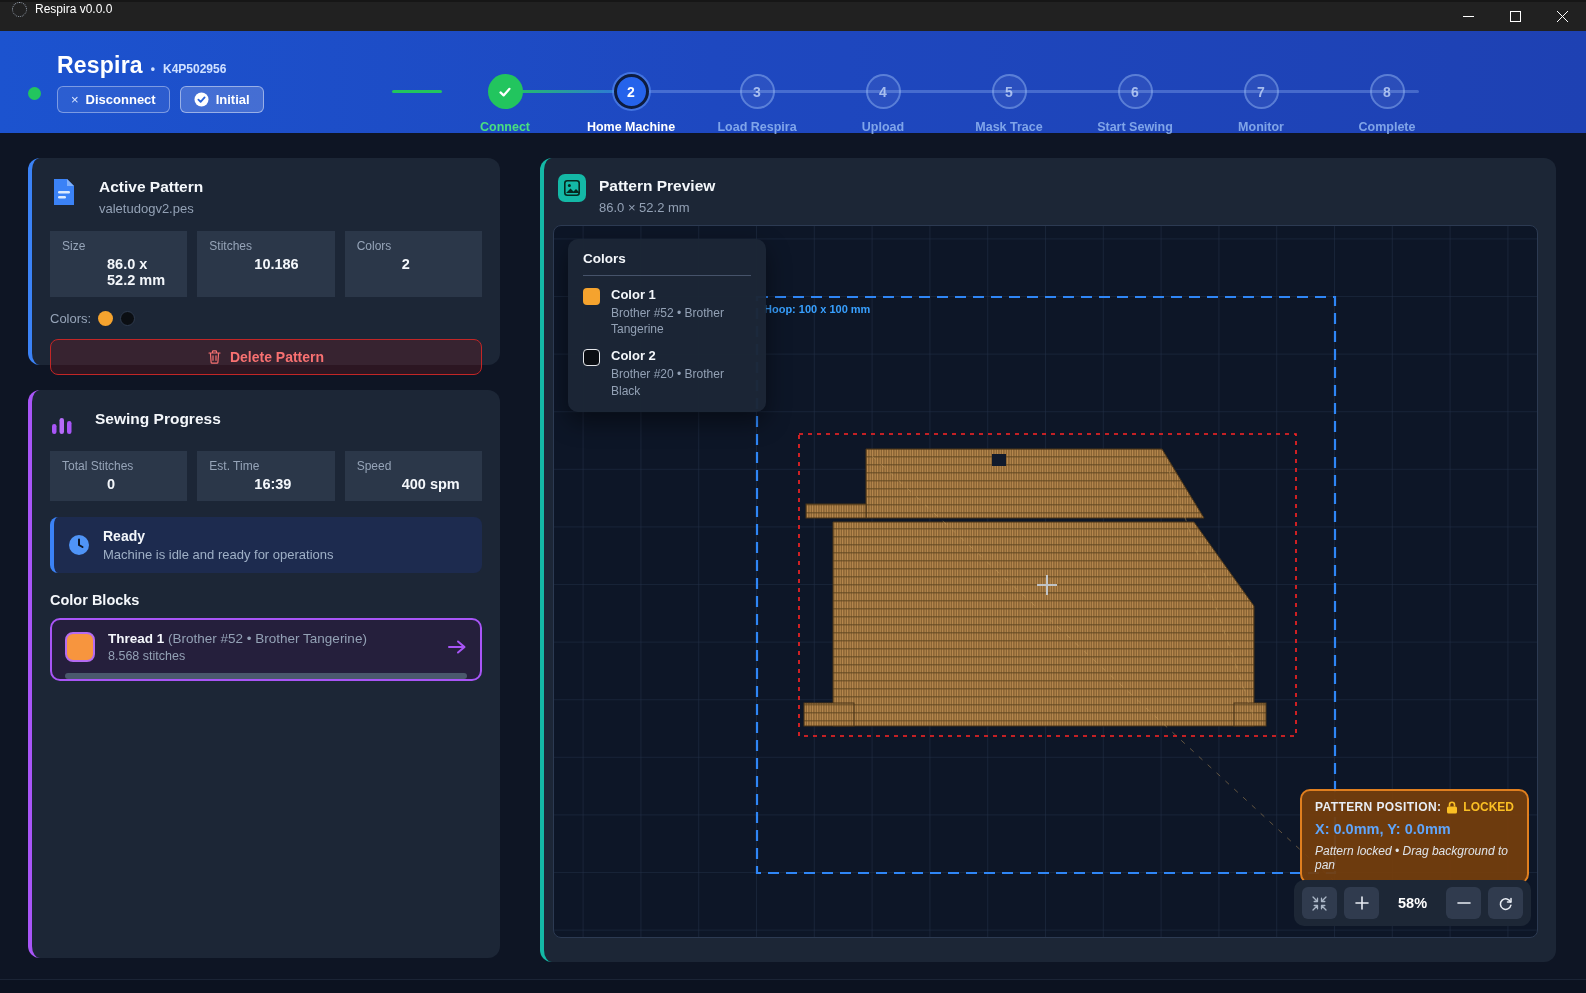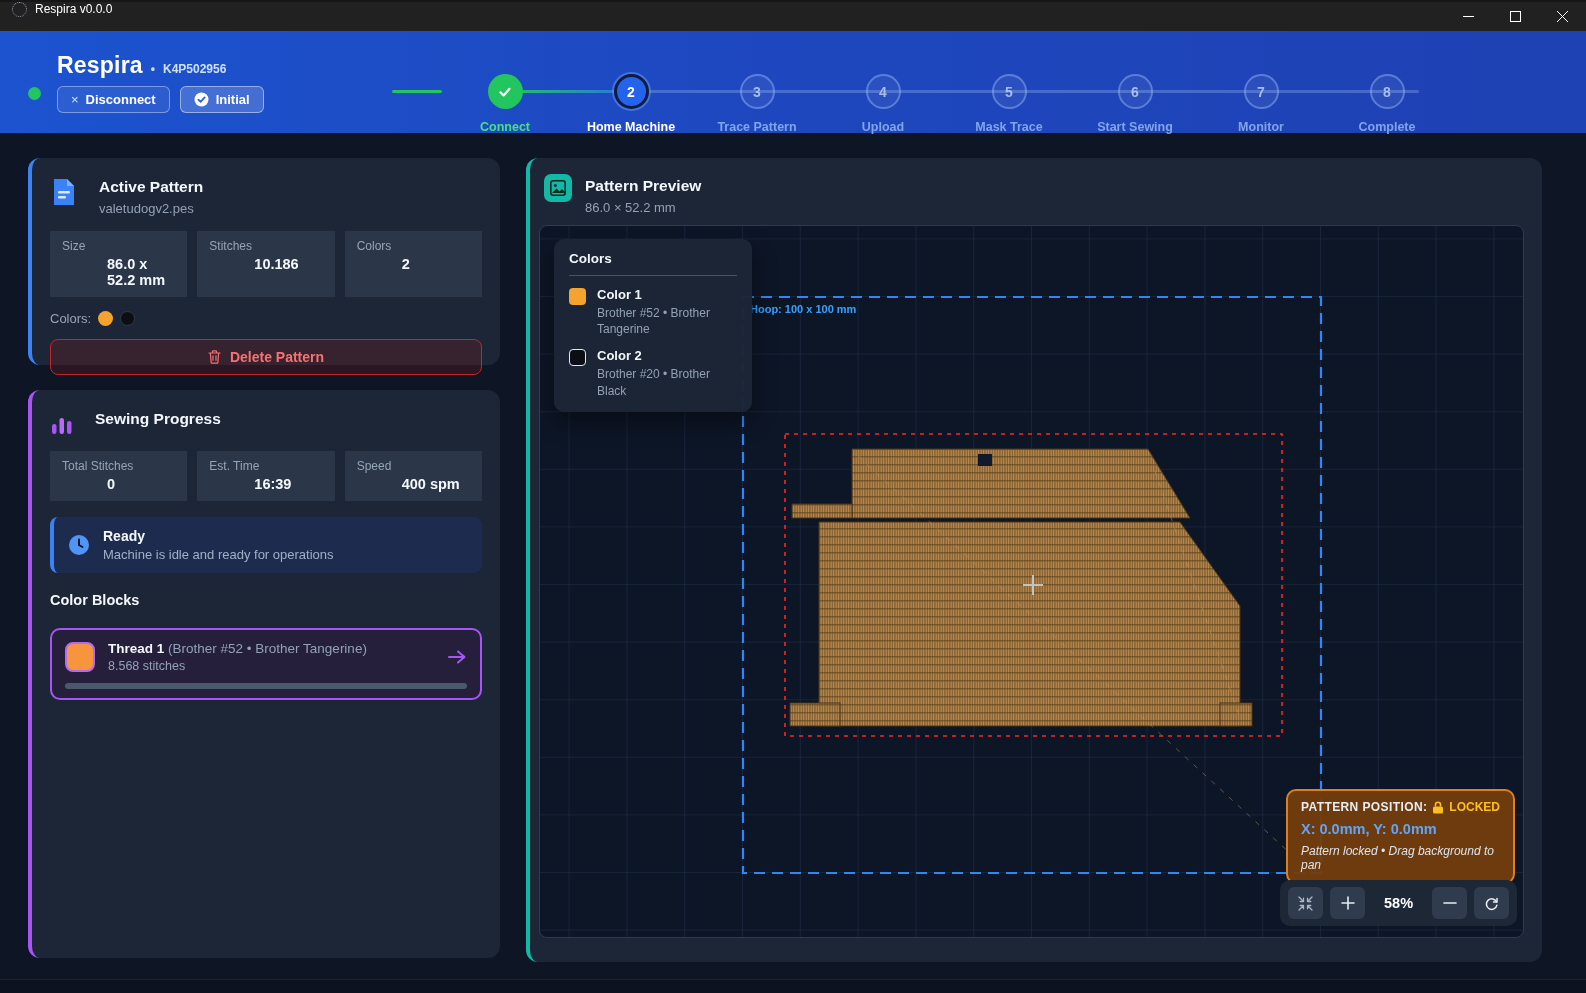--- a/index.html
+++ b/index.html
@@ -56,34 +56,34 @@
   #card-active { left:28px; top:158px; width:472px; height:207px; border-left:4px solid #3b82f6; padding:17px 18px; }
   .swatch-dot { width:15px; height:15px; border-radius:50%; display:inline-block; vertical-align:-3px; margin-left:7px; }
   .colors-row { margin-top:14px; font-size:13px; color:#96a4b8; }
   .delete-btn { margin-top:13px; width:100%; height:36px; background:rgba(153,27,27,.22); border:1px solid #c22626; border-radius:8px; color:#f87171; font-weight:700; font-size:14px; display:flex; align-items:center; justify-content:center; gap:9px; cursor:pointer; }
   
   #card-progress { left:28px; top:390px; width:472px; height:568px; border-left:4px solid #a855f7; padding:17px 18px; }
   .ready-box { margin-top:16px; background:#1d2b4f; border-left:4px solid #3b82f6; border-radius:8px; padding:11px 14px; display:flex; align-items:center; gap:13px; }
   .ready-title { font-size:14px; font-weight:700; color:#f4f7fb; }
   .ready-desc { font-size:13px; color:#9fb0c6; margin-top:3px; }
   .section-label { margin-top:19px; font-size:14.5px; font-weight:700; color:#f4f7fb; }
-  .thread-card { margin-top:20px; border-radius:10px; padding:11px 13px 9px; position:relative; }
+  .thread-card { margin-top:10px; border-radius:10px; padding:11px 13px 0; position:relative; }
   .thread-card.active { border:2px solid #a855f7; background:#251f3c; }
   .thread-card.idle { border:1px solid #475569; background:#212c3d; margin-top:13px; padding:13px 13px; }
   .thread-row { display:flex; align-items:center; gap:13px; }
   .thread-swatch { width:30px; height:30px; border-radius:8px; flex:0 0 auto; }
   .thread-card.active .thread-swatch { border:2px solid #b56bf0; }
   .thread-card.idle .thread-swatch { border:1px solid #3d4a5e; }
   .thread-name { font-size:13.5px; color:#93a1b5; }
   .thread-name b { color:#f4f7fb; }
   .thread-st { font-size:12.5px; color:#93a1b5; margin-top:3px; }
   .thread-right { margin-left:auto; }
   .progress-track { margin-top:10px; height:6px; border-radius:3px; background:#4a586c; }
   
-  #card-preview { left:526px; top:158px; width:1016px; height:804px; border-left:4px solid #14b8a6; padding:16px 0 0 9px; }
+  #card-preview { left:540px; top:158px; width:1016px; height:804px; border-left:4px solid #14b8a6; padding:16px 0 0 9px; }
   .preview-hd { display:flex; gap:13px; padding-left:5px; }
   .img-icon-box { width:28px; height:28px; background:#14b8a6; border-radius:7px; display:flex; align-items:center; justify-content:center; }
   .canvas { position:absolute; left:9px; top:67px; width:985px; height:713px; background:#0d1627; border:1px solid #2c3a52; border-radius:8px; overflow:hidden; }
   .canvas svg.scene { position:absolute; inset:0; }
   
   .colors-panel { position:absolute; left:14px; top:13px; width:198px; background:rgba(28,38,54,.97); border-radius:10px; padding:12px 15px 13px; box-shadow:0 10px 24px rgba(0,0,0,.45); }
   .colors-panel-title { font-size:13.5px; font-weight:700; color:#f4f7fb; padding-bottom:9px; border-bottom:1px solid #46536a; }
   .color-entry { display:flex; gap:11px; margin-top:11px; }
   .color-chip { width:17px; height:17px; border-radius:4px; flex:0 0 auto; margin-top:1px; }
   .color-chip.dark { border:1.5px solid #e5e7eb; }
@@ -163,21 +163,21 @@
       <span class="lbl">Connect</span>
     </div>
     <div class="step current">
       <span class="conn c-grad"></span>
       <div class="circle">2</div>
       <span class="lbl">Home Machine</span>
     </div>
     <div class="step todo">
       <span class="conn c-line"></span>
       <div class="circle">3</div>
-      <span class="lbl">Trace Pattern</span>
+      <span class="lbl">Load Respira</span>
     </div>
     <div class="step todo">
       <span class="conn c-line"></span>
       <div class="circle">4</div>
       <span class="lbl">Upload</span>
     </div>
     <div class="step todo">
       <span class="conn c-line"></span>
       <div class="circle">5</div>
       <span class="lbl">Mask Trace</span>

